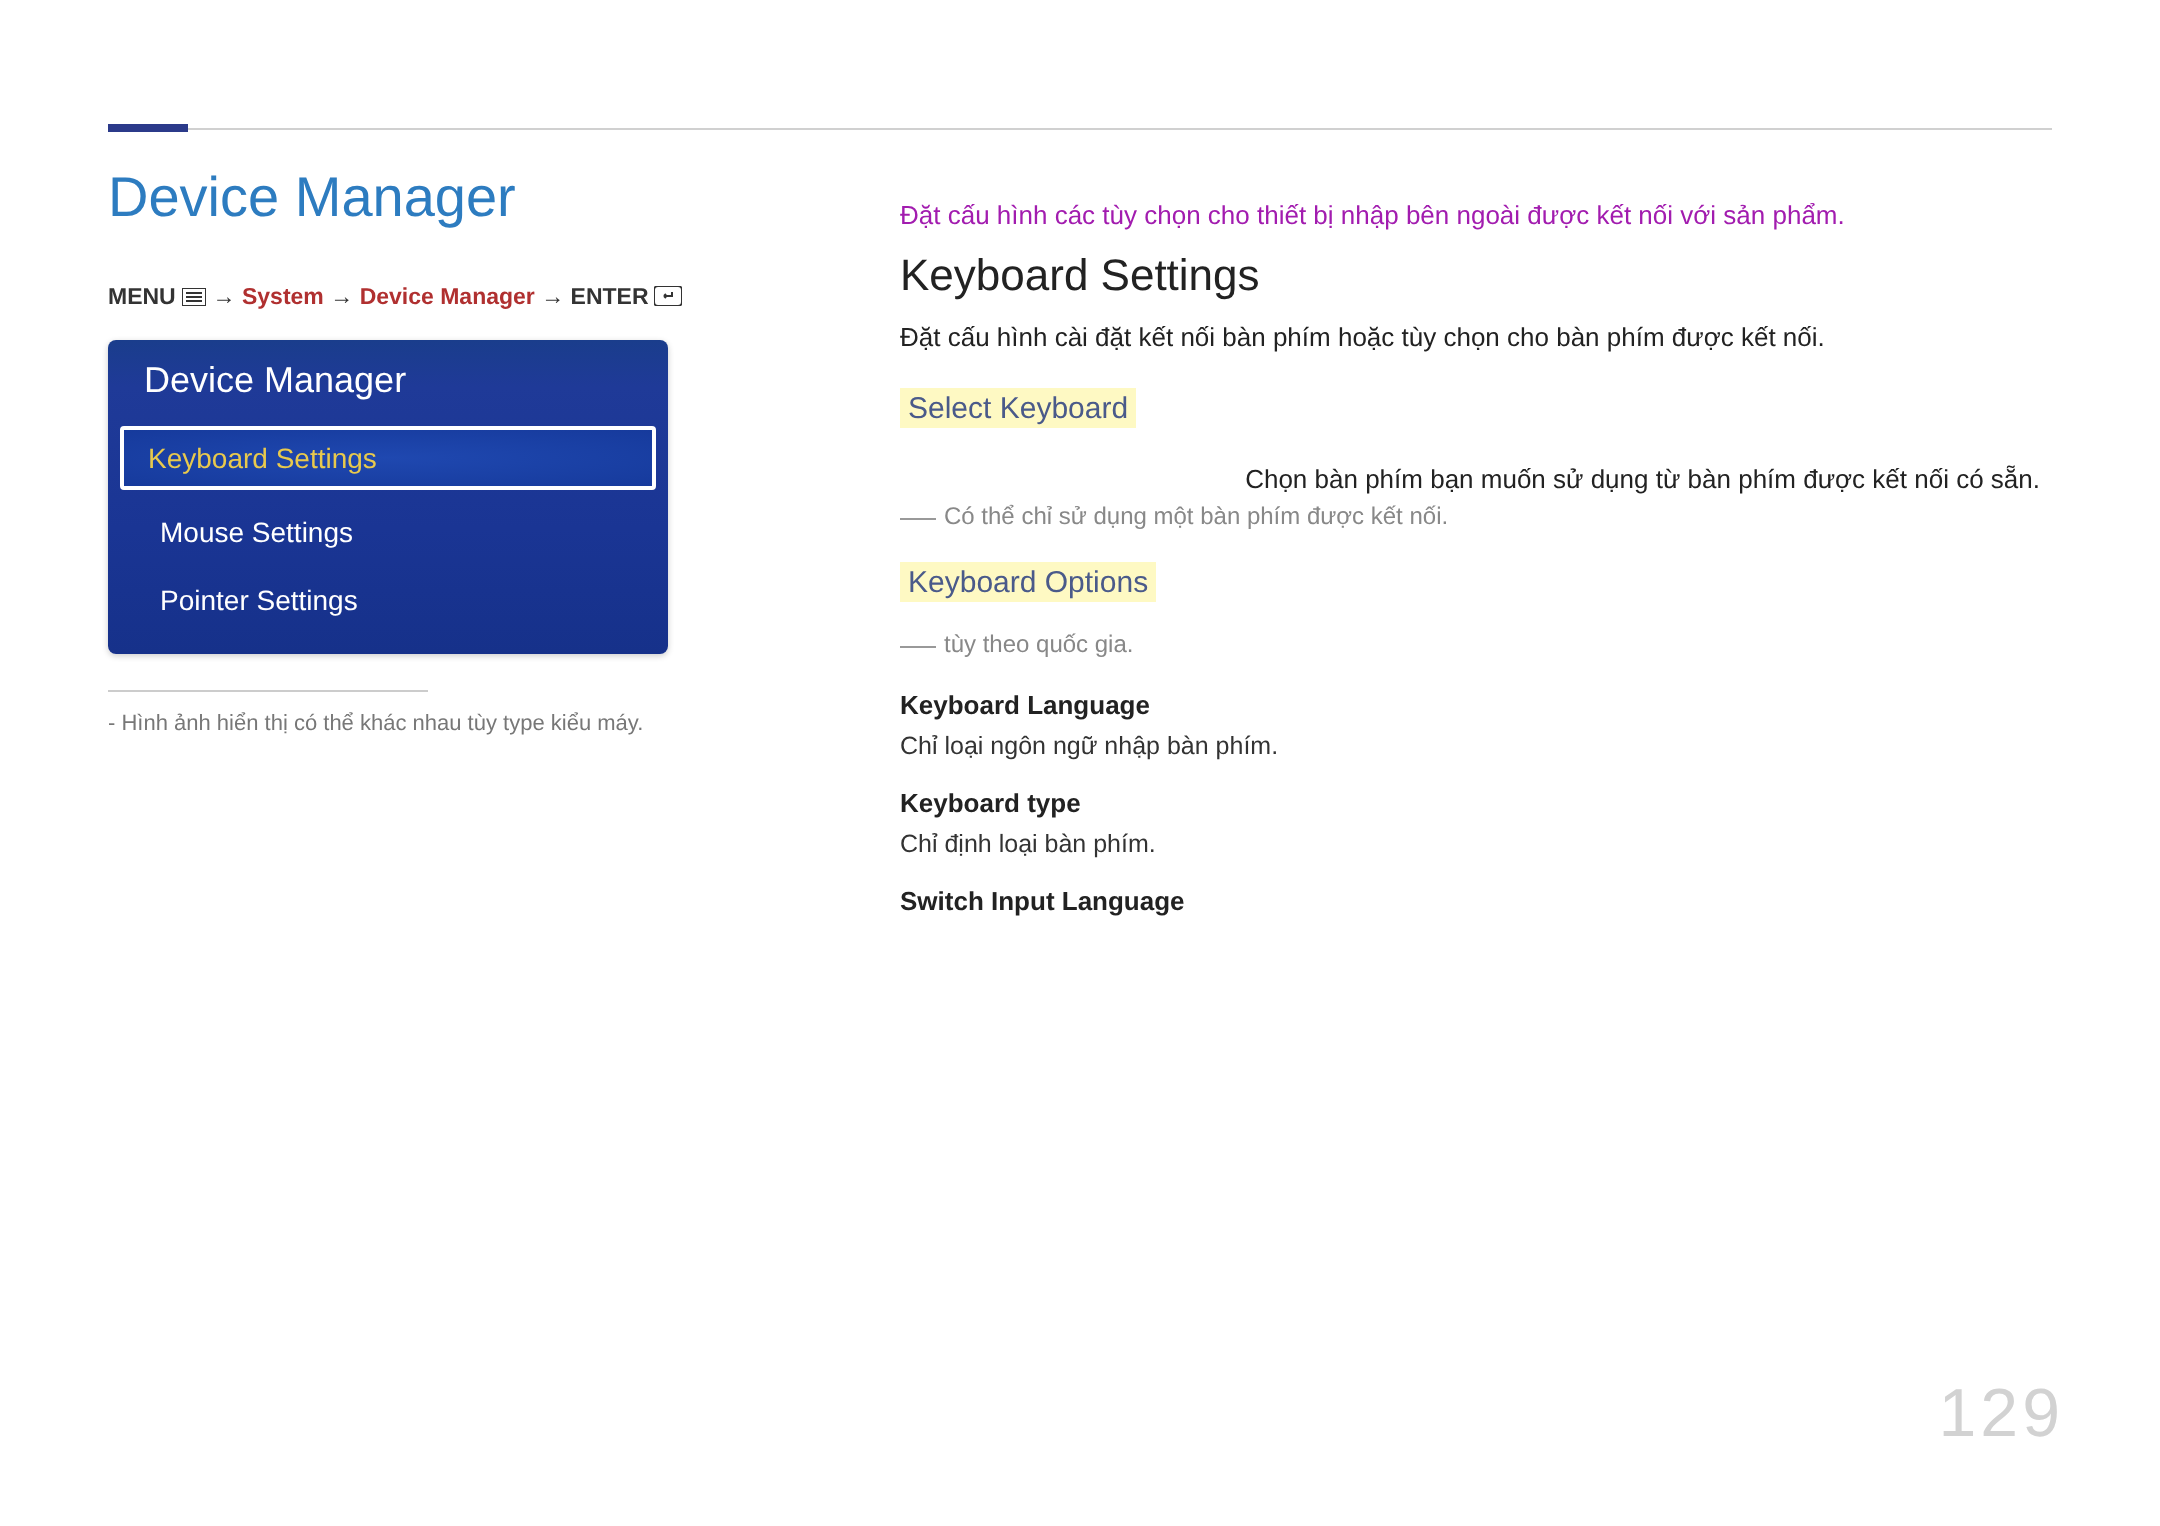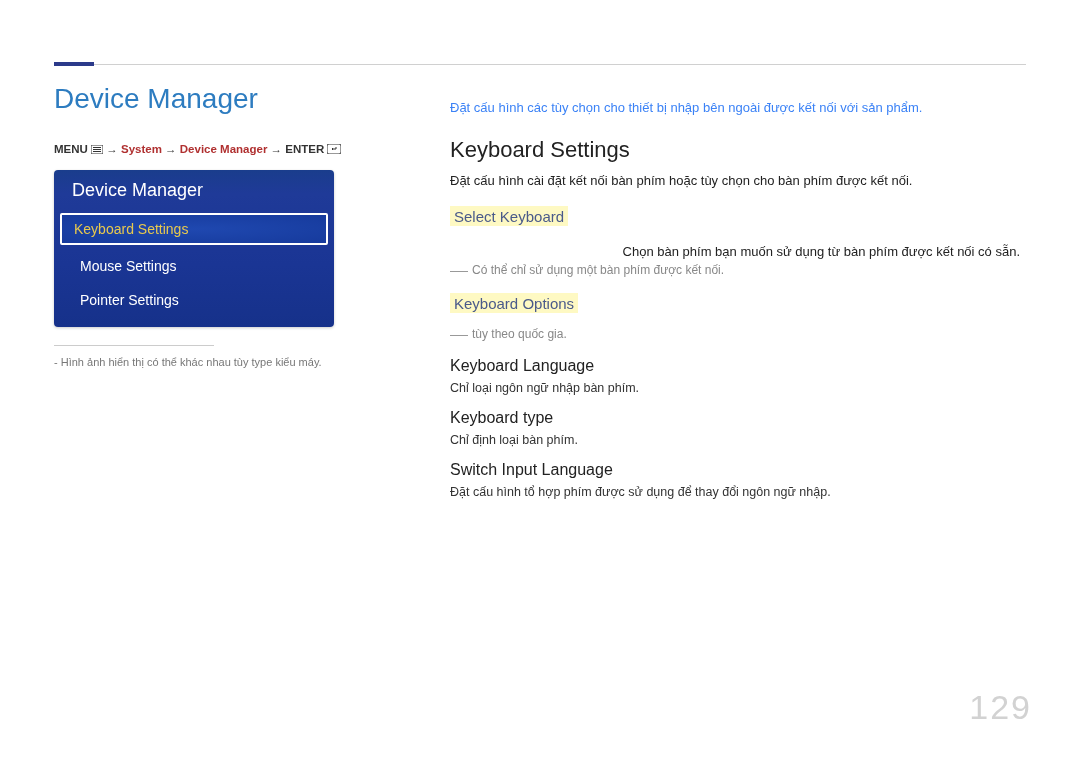--- a/index.html
+++ b/index.html
@@ -93,22 +93,22 @@
     }
 
     .right-col {
       position: absolute;
       top: 100px;
       left: 450px;
       width: 570px;
     }
     .intro {
       font-size: 13px;
-      color: #3b82f6;
-      margin-bottom: 22px;
+      color: #a21caf;
+      margin-bottom: 10px;
     }
     .h2 {
       font-size: 22px;
       color: #222;
       font-weight: 400;
       margin-bottom: 10px;
     }
     .desc {
       font-size: 13px;
       color: #222;
@@ -136,23 +136,23 @@
       margin-bottom: 16px;
     }
     .note .dash {
       display: inline-block;
       width: 18px;
       vertical-align: 2px;
       border-top: 1px solid #999;
       margin-right: 4px;
     }
     .h4 {
-      font-size: 16px;
-      color: #222;
-      font-weight: 400;
+      font-size: 13px;
+      color: #222;
+      font-weight: 700;
       margin: 14px 0 6px 0;
     }
     .desc3 {
       font-size: 12.5px;
       color: #333;
       margin-bottom: 4px;
     }
     .page-number {
       position: absolute;
       right: 48px;
@@ -234,16 +234,15 @@
     <span class="dash"></span><span>tùy theo quốc gia.</span>
   </div>
 
   <div class="h4">Keyboard Language</div>
   <div class="desc3">Chỉ loại ngôn ngữ nhập bàn phím.</div>
 
   <div class="h4">Keyboard type</div>
   <div class="desc3">Chỉ định loại bàn phím.</div>
 
   <div class="h4">Switch Input Language</div>
-  <div class="desc3">Đặt cấu hình tổ hợp phím được sử dụng để thay đổi ngôn ngữ nhập.</div>
 </div>
 
 <div class="page-number">129</div>
 
 </body></html>

